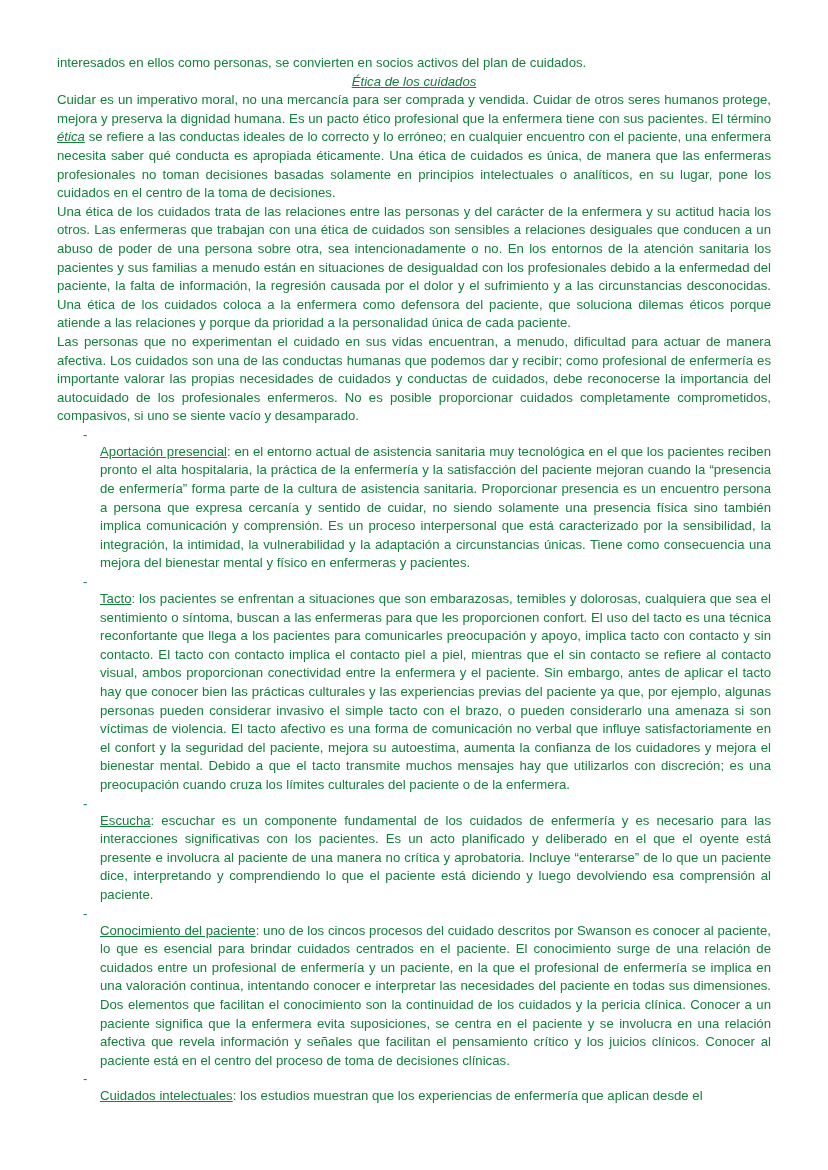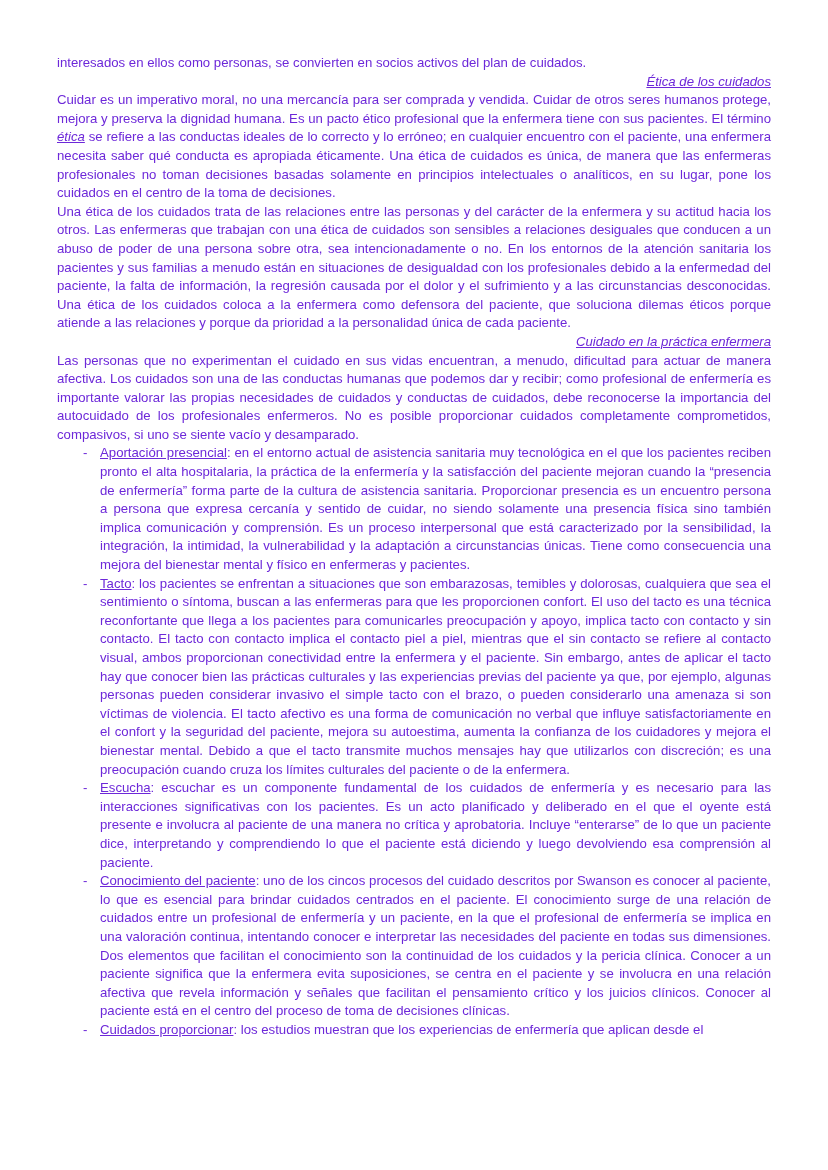--- a/index.html
+++ b/index.html
@@ -11,65 +11,65 @@
     position: relative;
     width: 828px;
     height: 1170px;
     background: #ffffff;
     box-sizing: border-box;
     padding: 54px 57px 0 57px;
     overflow: hidden;
     font-family: "Liberation Sans", "DejaVu Sans", sans-serif;
     font-size: 13.2px;
     line-height: 18.6px;
-    color: #6d28d9;
+    color: #15803d;
     -webkit-font-smoothing: antialiased;
   }
   .para {
     margin: 0;
     text-align: justify;
   }
   .heading {
     margin: 0;
     font-style: italic;
     text-decoration: underline;
-    text-align: right;
+    text-align: center;
   }
   .italic { font-style: italic; text-decoration: underline; }
   .bullets { margin: 0; }
   .bullet {
     display: flex;
     align-items: flex-start;
   }
   .bullet-marker {
     flex: 0 0 43px;
     box-sizing: border-box;
     padding-left: 26px;
     text-align: left;
   }
   .bullet-content {
     flex: 1 1 auto;
     text-align: justify;
+    margin-top: 17px;
   }
   .term { text-decoration: underline; }
 </style>
 </head>
 <body>
 
 <div class="page">
 
   <p class="para">interesados en ellos como personas, se convierten en socios activos del plan de cuidados.</p>
 
   <p class="heading">Ética de los cuidados</p>
 
   <p class="para"><span>Cuidar es un imperativo moral, no una mercancía para ser comprada y vendida. Cuidar de otros seres humanos protege, mejora y preserva la dignidad humana. Es un pacto ético profesional que la enfermera tiene con sus pacientes. El término </span><span class="italic">ética</span><span> se refiere a las conductas ideales de lo correcto y lo erróneo; en cualquier encuentro con el paciente, una enfermera necesita saber qué conducta es apropiada éticamente. Una ética de cuidados es única, de manera que las enfermeras profesionales no toman decisiones basadas solamente en principios intelectuales o analíticos, en su lugar, pone los cuidados en el centro de la toma de decisiones.</span></p>
 
   <p class="para">Una ética de los cuidados trata de las relaciones entre las personas y del carácter de la enfermera y su actitud hacia los otros. Las enfermeras que trabajan con una ética de cuidados son sensibles a relaciones desiguales que conducen a un abuso de poder de una persona sobre otra, sea intencionadamente o no. En los entornos de la atención sanitaria los pacientes y sus familias a menudo están en situaciones de desigualdad con los profesionales debido a la enfermedad del paciente, la falta de información, la regresión causada por el dolor y el sufrimiento y a las circunstancias desconocidas. Una ética de los cuidados coloca a la enfermera como defensora del paciente, que soluciona dilemas éticos porque atiende a las relaciones y porque da prioridad a la personalidad única de cada paciente.</p>
 
-  <p class="heading">Cuidado en la práctica enfermera</p>
 
   <p class="para">Las personas que no experimentan el cuidado en sus vidas encuentran, a menudo, dificultad para actuar de manera afectiva. Los cuidados son una de las conductas humanas que podemos dar y recibir; como profesional de enfermería es importante valorar las propias necesidades de cuidados y conductas de cuidados, debe reconocerse la importancia del autocuidado de los profesionales enfermeros. No es posible proporcionar cuidados completamente comprometidos, compasivos, si uno se siente vacío y desamparado.</p>
 
   <div class="bullets">
 
     <div class="bullet">
       <div class="bullet-marker">-</div>
       <div class="bullet-content"><span class="term">Aportación presencial</span><span>: en el entorno actual de asistencia sanitaria muy tecnológica en el que los pacientes reciben pronto el alta hospitalaria, la práctica de la enfermería y la satisfacción del paciente mejoran cuando la “presencia de enfermería” forma parte de la cultura de asistencia sanitaria. Proporcionar presencia es un encuentro persona a persona que expresa cercanía y sentido de cuidar, no siendo solamente una presencia física sino también implica comunicación y comprensión. Es un proceso interpersonal que está caracterizado por la sensibilidad, la integración, la intimidad, la vulnerabilidad y la adaptación a circunstancias únicas. Tiene como consecuencia una mejora del bienestar mental y físico en enfermeras y pacientes.</span></div>
     </div>
 
@@ -83,18 +83,18 @@
       <div class="bullet-content"><span class="term">Escucha</span><span>: escuchar es un componente fundamental de los cuidados de enfermería y es necesario para las interacciones significativas con los pacientes. Es un acto planificado y deliberado en el que el oyente está presente e involucra al paciente de una manera no crítica y aprobatoria. Incluye “enterarse” de lo que un paciente dice, interpretando y comprendiendo lo que el paciente está diciendo y luego devolviendo esa comprensión al paciente.</span></div>
     </div>
 
     <div class="bullet">
       <div class="bullet-marker">-</div>
       <div class="bullet-content"><span class="term">Conocimiento del paciente</span><span>: uno de los cincos procesos del cuidado descritos por Swanson es conocer al paciente, lo que es esencial para brindar cuidados centrados en el paciente. El conocimiento surge de una relación de cuidados entre un profesional de enfermería y un paciente, en la que el profesional de enfermería se implica en una valoración continua, intentando conocer e interpretar las necesidades del paciente en todas sus dimensiones. Dos elementos que facilitan el conocimiento son la continuidad de los cuidados y la pericia clínica. Conocer a un paciente significa que la enfermera evita suposiciones, se centra en el paciente y se involucra en una relación afectiva que revela información y señales que facilitan el pensamiento crítico y los juicios clínicos. Conocer al paciente está en el centro del proceso de toma de decisiones clínicas.</span></div>
     </div>
 
     <div class="bullet">
       <div class="bullet-marker">-</div>
-      <div class="bullet-content"><span class="term">Cuidados proporcionar</span><span>: los estudios muestran que los experiencias de enfermería que aplican desde el</span></div>
+      <div class="bullet-content"><span class="term">Cuidados intelectuales</span><span>: los estudios muestran que los experiencias de enfermería que aplican desde el</span></div>
     </div>
 
   </div>
 
 </div>
 
 </body></html>

